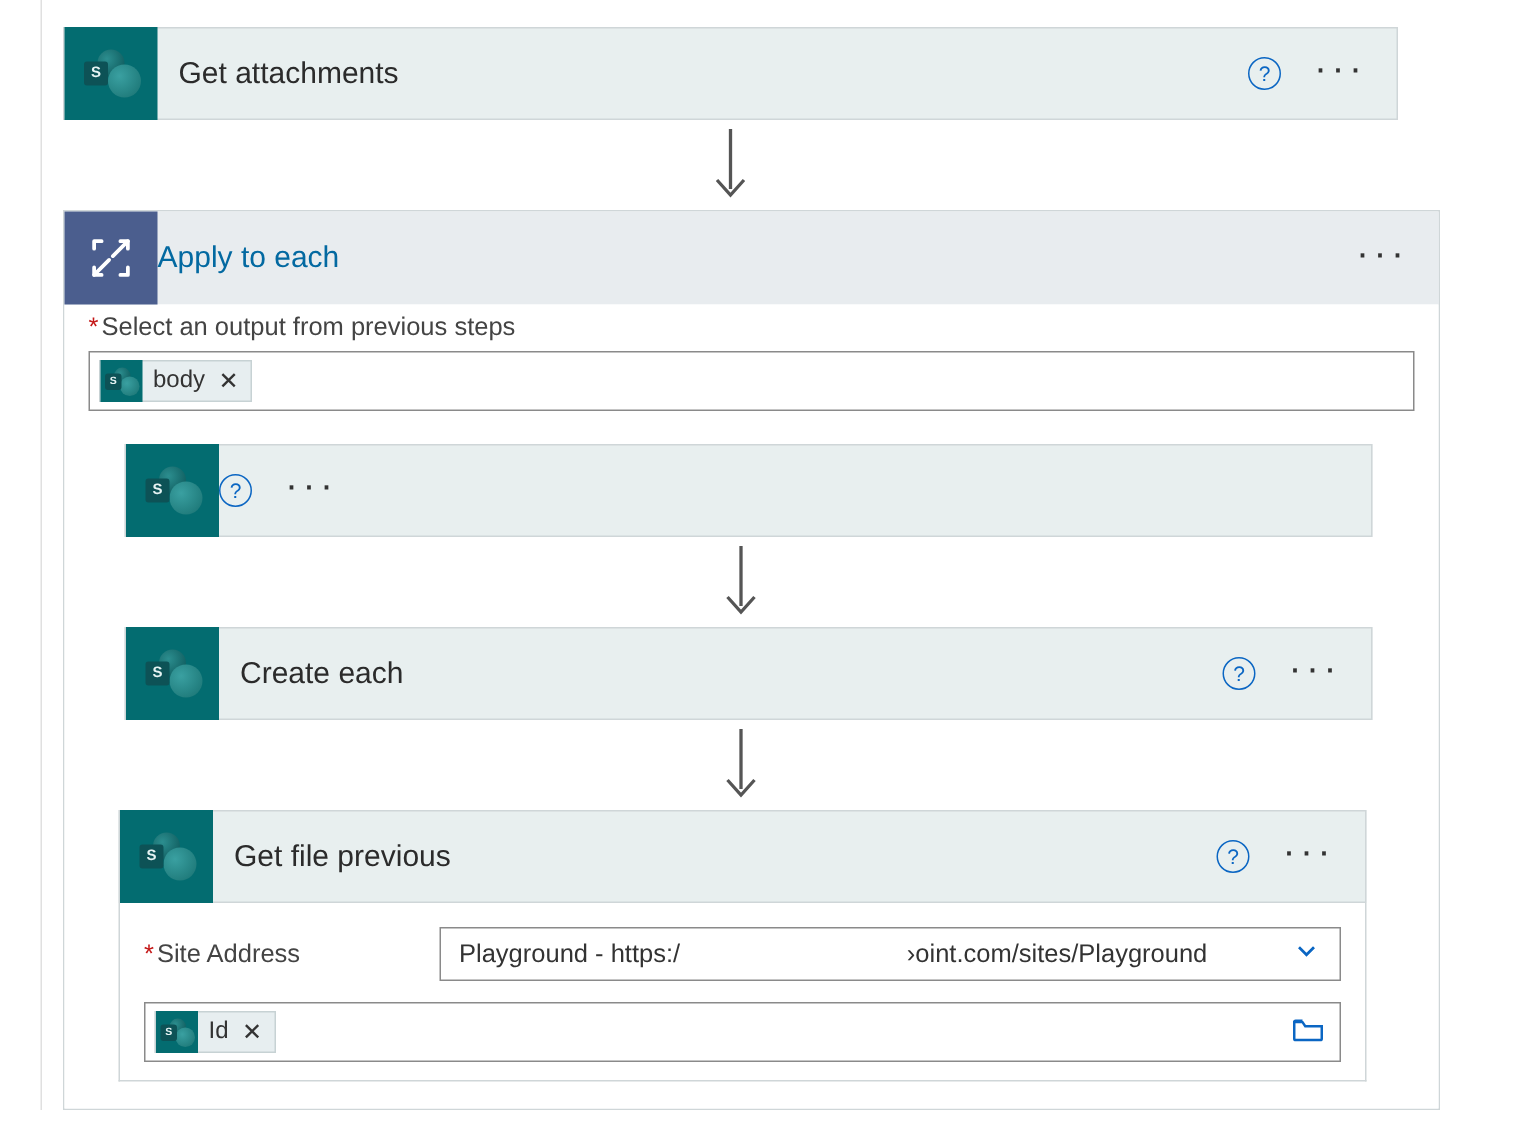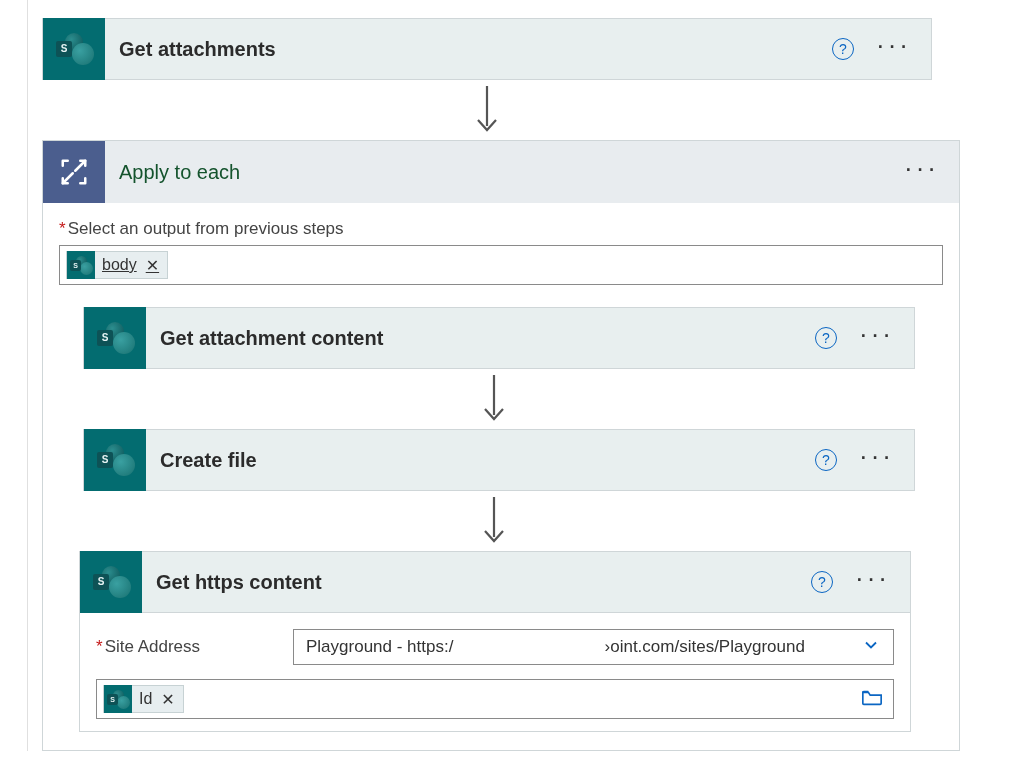--- a/index.html
+++ b/index.html
@@ -52,21 +52,21 @@
     display:flex; align-items:center; justify-content:center;
   }
   .sp-logo .sq span {
     color: #e6f3f3; font-size: 10px; font-weight: 600; line-height:1;
   }
 
   .action-title {
     padding-left: 14px;
     font-size: 20px;
     color: #2b2b2b;
-    font-weight: 700;
+    font-weight: 400;
     flex: 1;
   }
   .header-tools {
     display: flex;
     align-items: center;
     gap: 22px;
     padding-right: 20px;
   }
   .help-icon {
     width: 22px; height: 22px;
@@ -106,45 +106,43 @@
     height: 62px;
   }
   .scope-icon {
     width: 62px; height: 62px;
     background: #4b5e8e;
     display:flex; align-items:center; justify-content:center;
     flex-shrink:0;
   }
   .scope-icon svg { width: 30px; height: 30px; }
   .scope-title {
-    padding-left: 14px;
     font-size: 20px;
-    color: #14532d;
+    color: #0369a1;
     flex:1;
   }
   .scope-body {
     background: #ffffff;
-    padding: 16px 16px 18px 16px;
+    padding: 5px 16px 18px 16px;
   }
 
   .field-label {
     font-size: 17px;
     color: #444;
     margin-bottom: 6px;
   }
   .req { color: #c41818; margin-right: 2px; }
 
   .token-input {
     border: 1px solid #8a8a8a;
     min-height: 38px;
     padding: 5px 6px;
     display:flex;
     align-items:center;
     gap:6px;
-    text-decoration:underline;
   }
   .token {
     display:inline-flex;
     align-items:center;
     background: #e7eef0;
     border: 1px solid #c7d2d4;
     height: 28px;
     padding: 0 8px 0 0;
     font-size: 16px;
     gap: 7px;
@@ -304,21 +302,20 @@
           <div class="action-header" style="width:832px; margin-left:20px;">
             <div class="action-icon">
               <div class="sp-logo">
                   <div class="c1"></div>
                   <div class="c2"></div>
                   <div class="sq">
                     <span>S</span>
                   </div>
                 </div>
             </div>
-            <div class="action-title">Get attachment content</div>
             <div class="header-tools">
               <div class="help-icon">?</div>
               <div class="more-dots">···</div>
             </div>
           </div>
         </div>
 
         <div class="arrow" style="width:870px;">
           <svg width="28" height="52" viewBox="0 0 28 52">
               <line x1="14" y1="2" x2="14" y2="42" stroke="#555" stroke-width="2.2"></line>
@@ -330,21 +327,21 @@
           <div class="action-header" style="width:832px; margin-left:20px;">
             <div class="action-icon">
               <div class="sp-logo">
                   <div class="c1"></div>
                   <div class="c2"></div>
                   <div class="sq">
                     <span>S</span>
                   </div>
                 </div>
             </div>
-            <div class="action-title">Create file</div>
+            <div class="action-title">Create each</div>
             <div class="header-tools">
               <div class="help-icon">?</div>
               <div class="more-dots">···</div>
             </div>
           </div>
         </div>
 
         <div class="arrow" style="width:870px;">
           <svg width="28" height="52" viewBox="0 0 28 52">
               <line x1="14" y1="2" x2="14" y2="42" stroke="#555" stroke-width="2.2"></line>
@@ -356,21 +353,21 @@
           <div class="action-header">
             <div class="action-icon">
               <div class="sp-logo">
                   <div class="c1"></div>
                   <div class="c2"></div>
                   <div class="sq">
                     <span>S</span>
                   </div>
                 </div>
             </div>
-            <div class="action-title">Get https content</div>
+            <div class="action-title">Get file previous</div>
             <div class="header-tools">
               <div class="help-icon">?</div>
               <div class="more-dots">···</div>
             </div>
           </div>
           <div class="card-body">
             <div class="param-row">
               <div class="param-label">
                 <span class="req">*</span><span>Site Address</span>
               </div>

